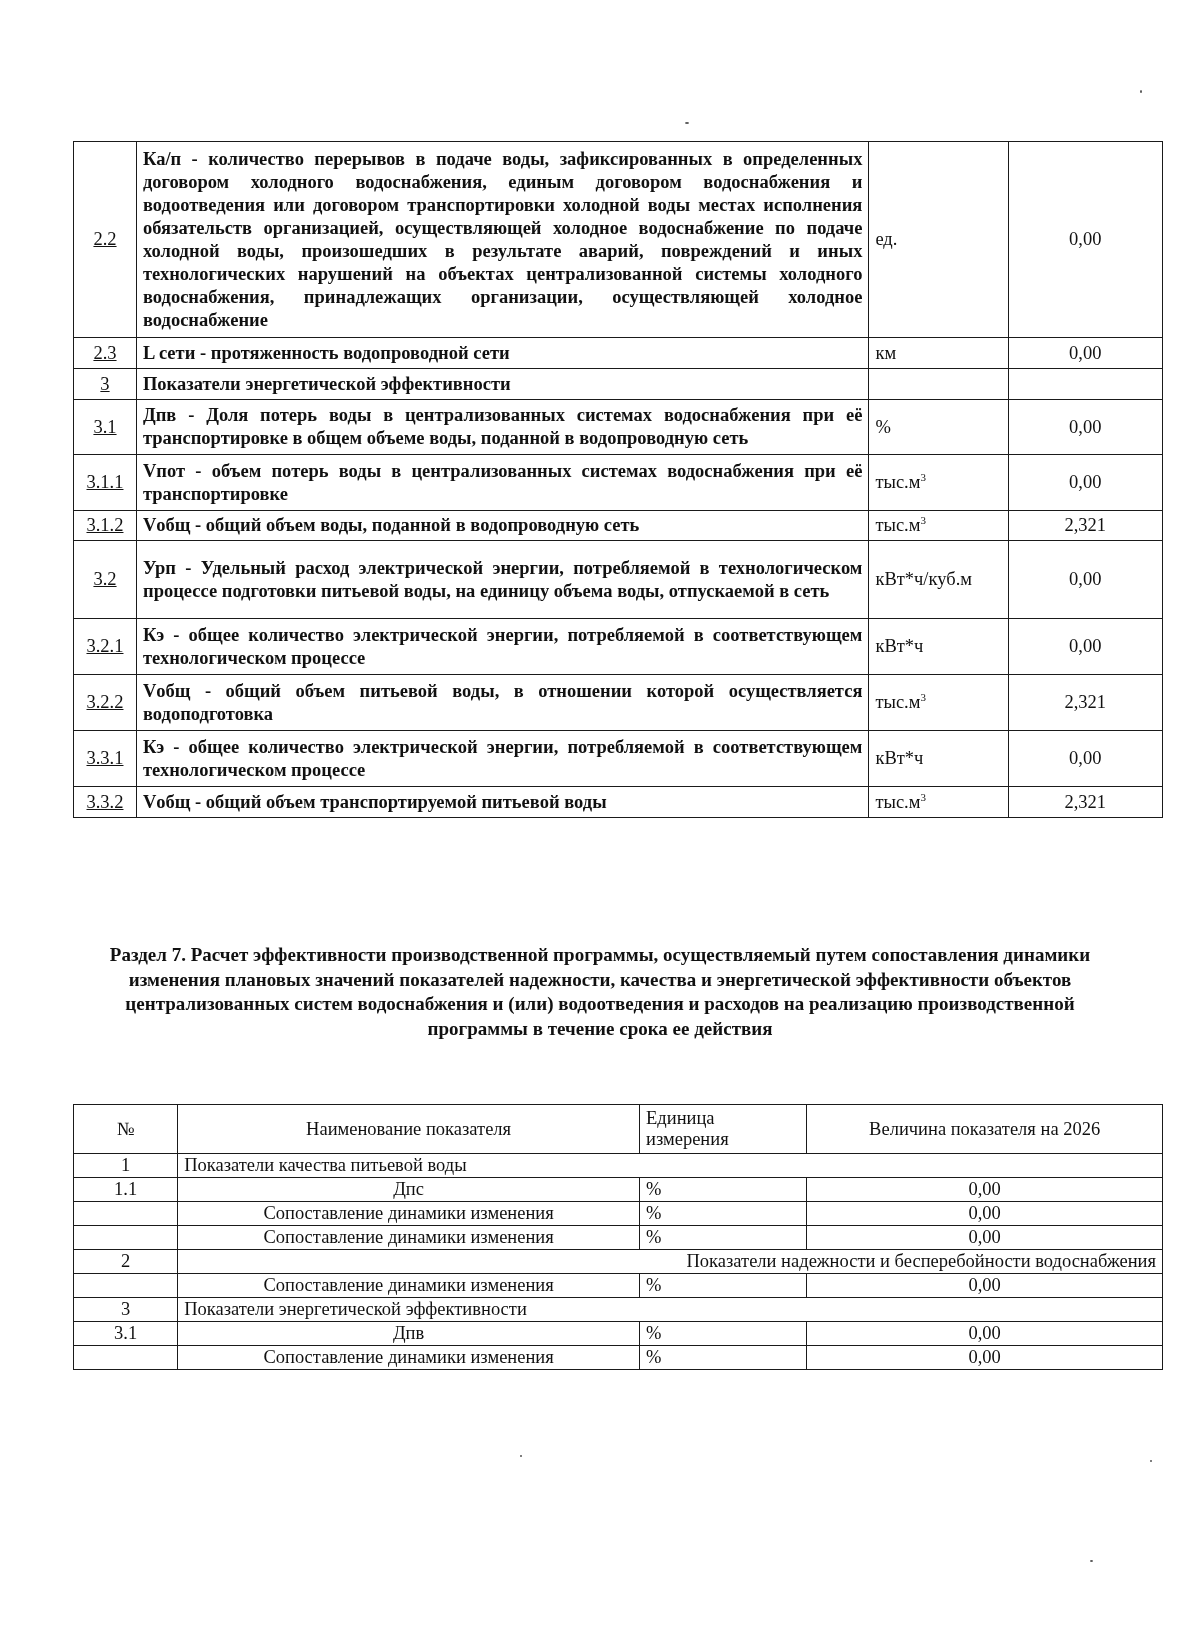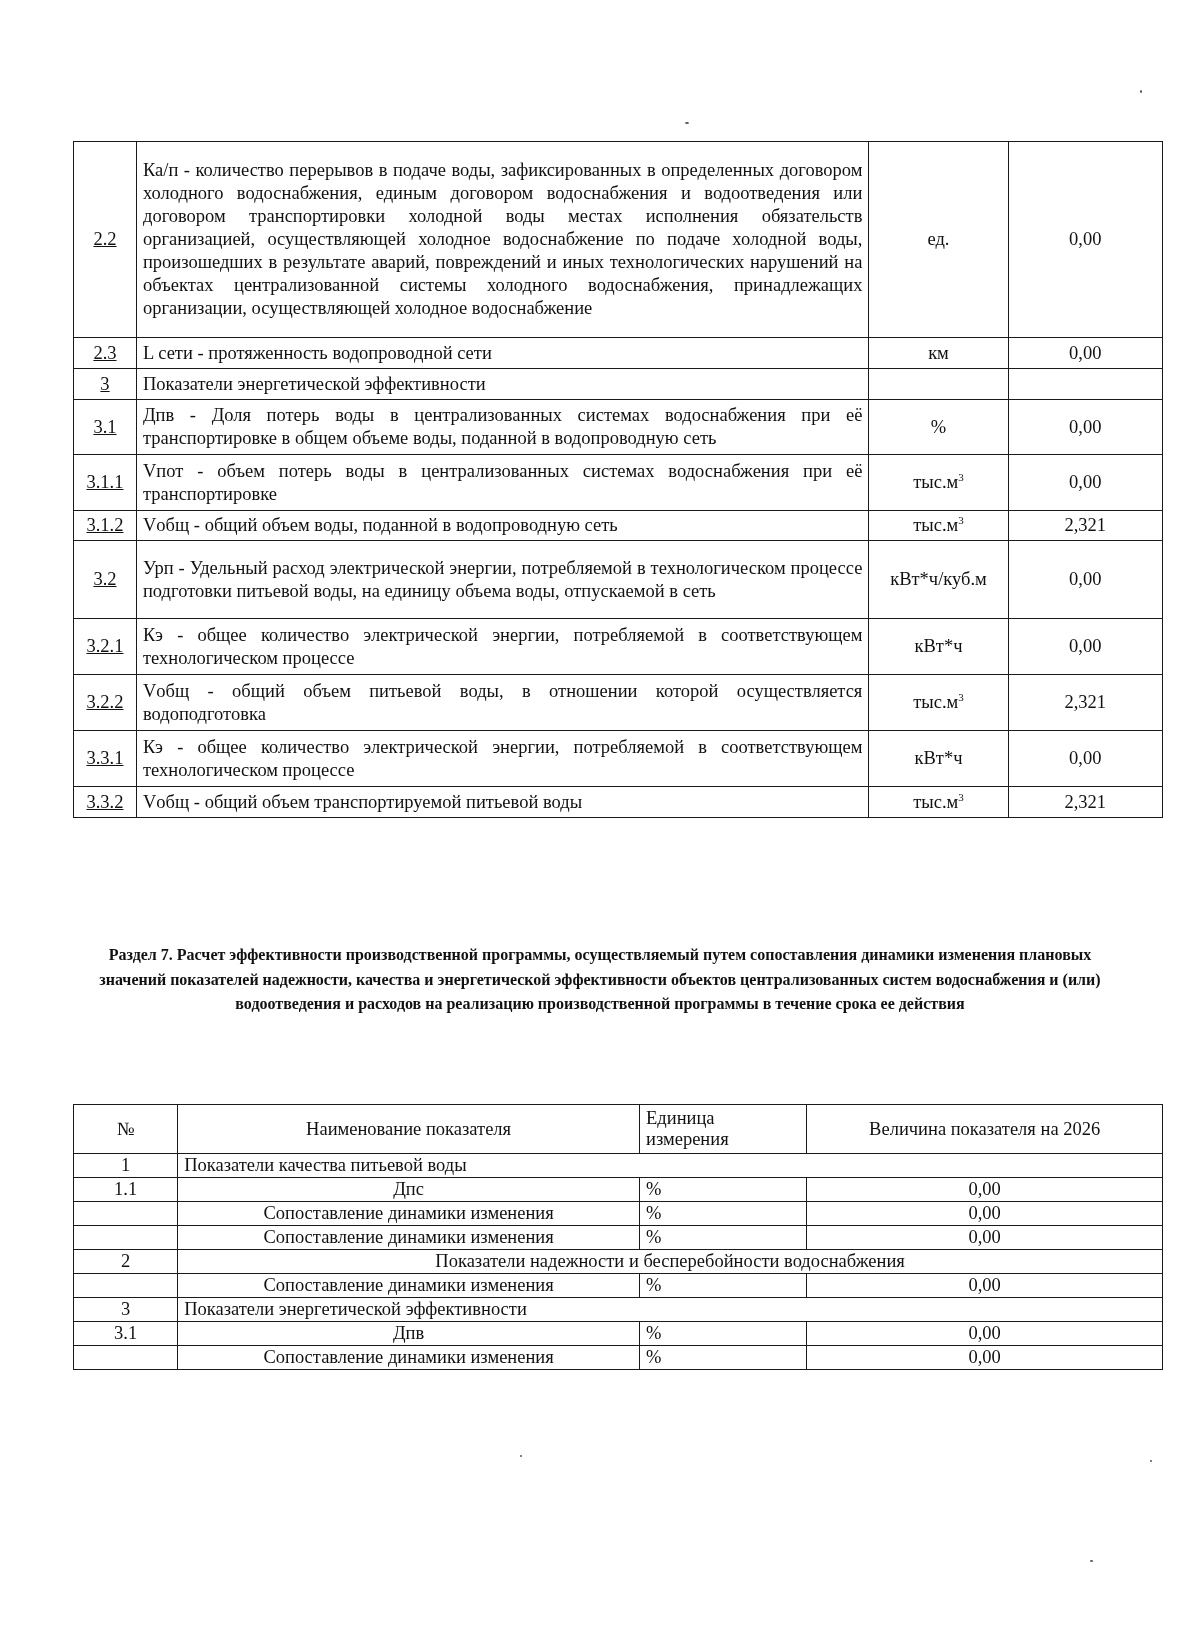--- a/index.html
+++ b/index.html
@@ -8,29 +8,29 @@
       font-family: "Liberation Serif", "DejaVu Serif", serif; color: #111;
     }
     .page { position: absolute; left: 0; top: 0; width: 1200px; height: 1625px; }
     table { border-collapse: collapse; }
     td, th { border: 1.5px solid #1a1a1a; font-weight: normal; }
 
     
     #t1 { position: absolute; left: 73px; top: 141px; width: 1090px; font-size: 18.5px; line-height: 23px; }
     #t1 td { padding: 3px 6px; vertical-align: middle; }
     #t1 td.num { width: 61px; text-align: center; padding: 0; text-decoration: underline; }
-    #t1 td.desc { width: 708px; text-align: justify; text-align-last: left; }
-    #t1 td.unit { width: 124px; text-align: center; }
+    #t1 td.desc { width: 708px; text-align: justify; text-align-last: left; font-weight: bold; }
+    #t1 td.unit { width: 124px; }
     #t1 td.val { width: 139px; text-align: center; }
     #t1 sup { font-size: 11px; line-height: 0; vertical-align: 7px; }
 
     
     #h7 {
       position: absolute; left: 85px; top: 943px; width: 1030px;
-      font-weight: bold; font-size: 16px; line-height: 24.5px; text-align: center;
+      font-weight: bold; font-size: 19px; line-height: 24.5px; text-align: center;
     }
 
     
     #t2 { position: absolute; left: 73px; top: 1104px; width: 1090px; font-size: 18.5px; line-height: 21px; }
     #t2 td { padding: 1px 6px; vertical-align: middle; }
     #t2 thead td { text-align: center; line-height: 21px; padding: 2px 6px; }
     #t2 td.num { width: 98px; text-align: center; padding: 0; }
     #t2 td.name { width: 426px; text-align: center; }
     #t2 td.unit { width: 146px; text-align: left; }
     #t2 td.val { width: 325px; text-align: center; }
@@ -144,21 +144,21 @@
         <td class="val">0,00</td>
       </tr>
       <tr>
         <td class="num"></td>
         <td class="name">Сопоставление динамики изменения</td>
         <td class="unit">%</td>
         <td class="val">0,00</td>
       </tr>
       <tr>
         <td class="num">2</td>
-        <td colspan="3" style="text-align:center">Показатели надежности и бесперебойности водоснабжения</td>
+        <td colspan="3" style="text-align:right">Показатели надежности и бесперебойности водоснабжения</td>
       </tr>
       <tr>
         <td class="num"></td>
         <td class="name">Сопоставление динамики изменения</td>
         <td class="unit">%</td>
         <td class="val">0,00</td>
       </tr>
       <tr>
         <td class="num">3</td>
         <td colspan="3" style="text-align:left">Показатели энергетической эффективности</td>

